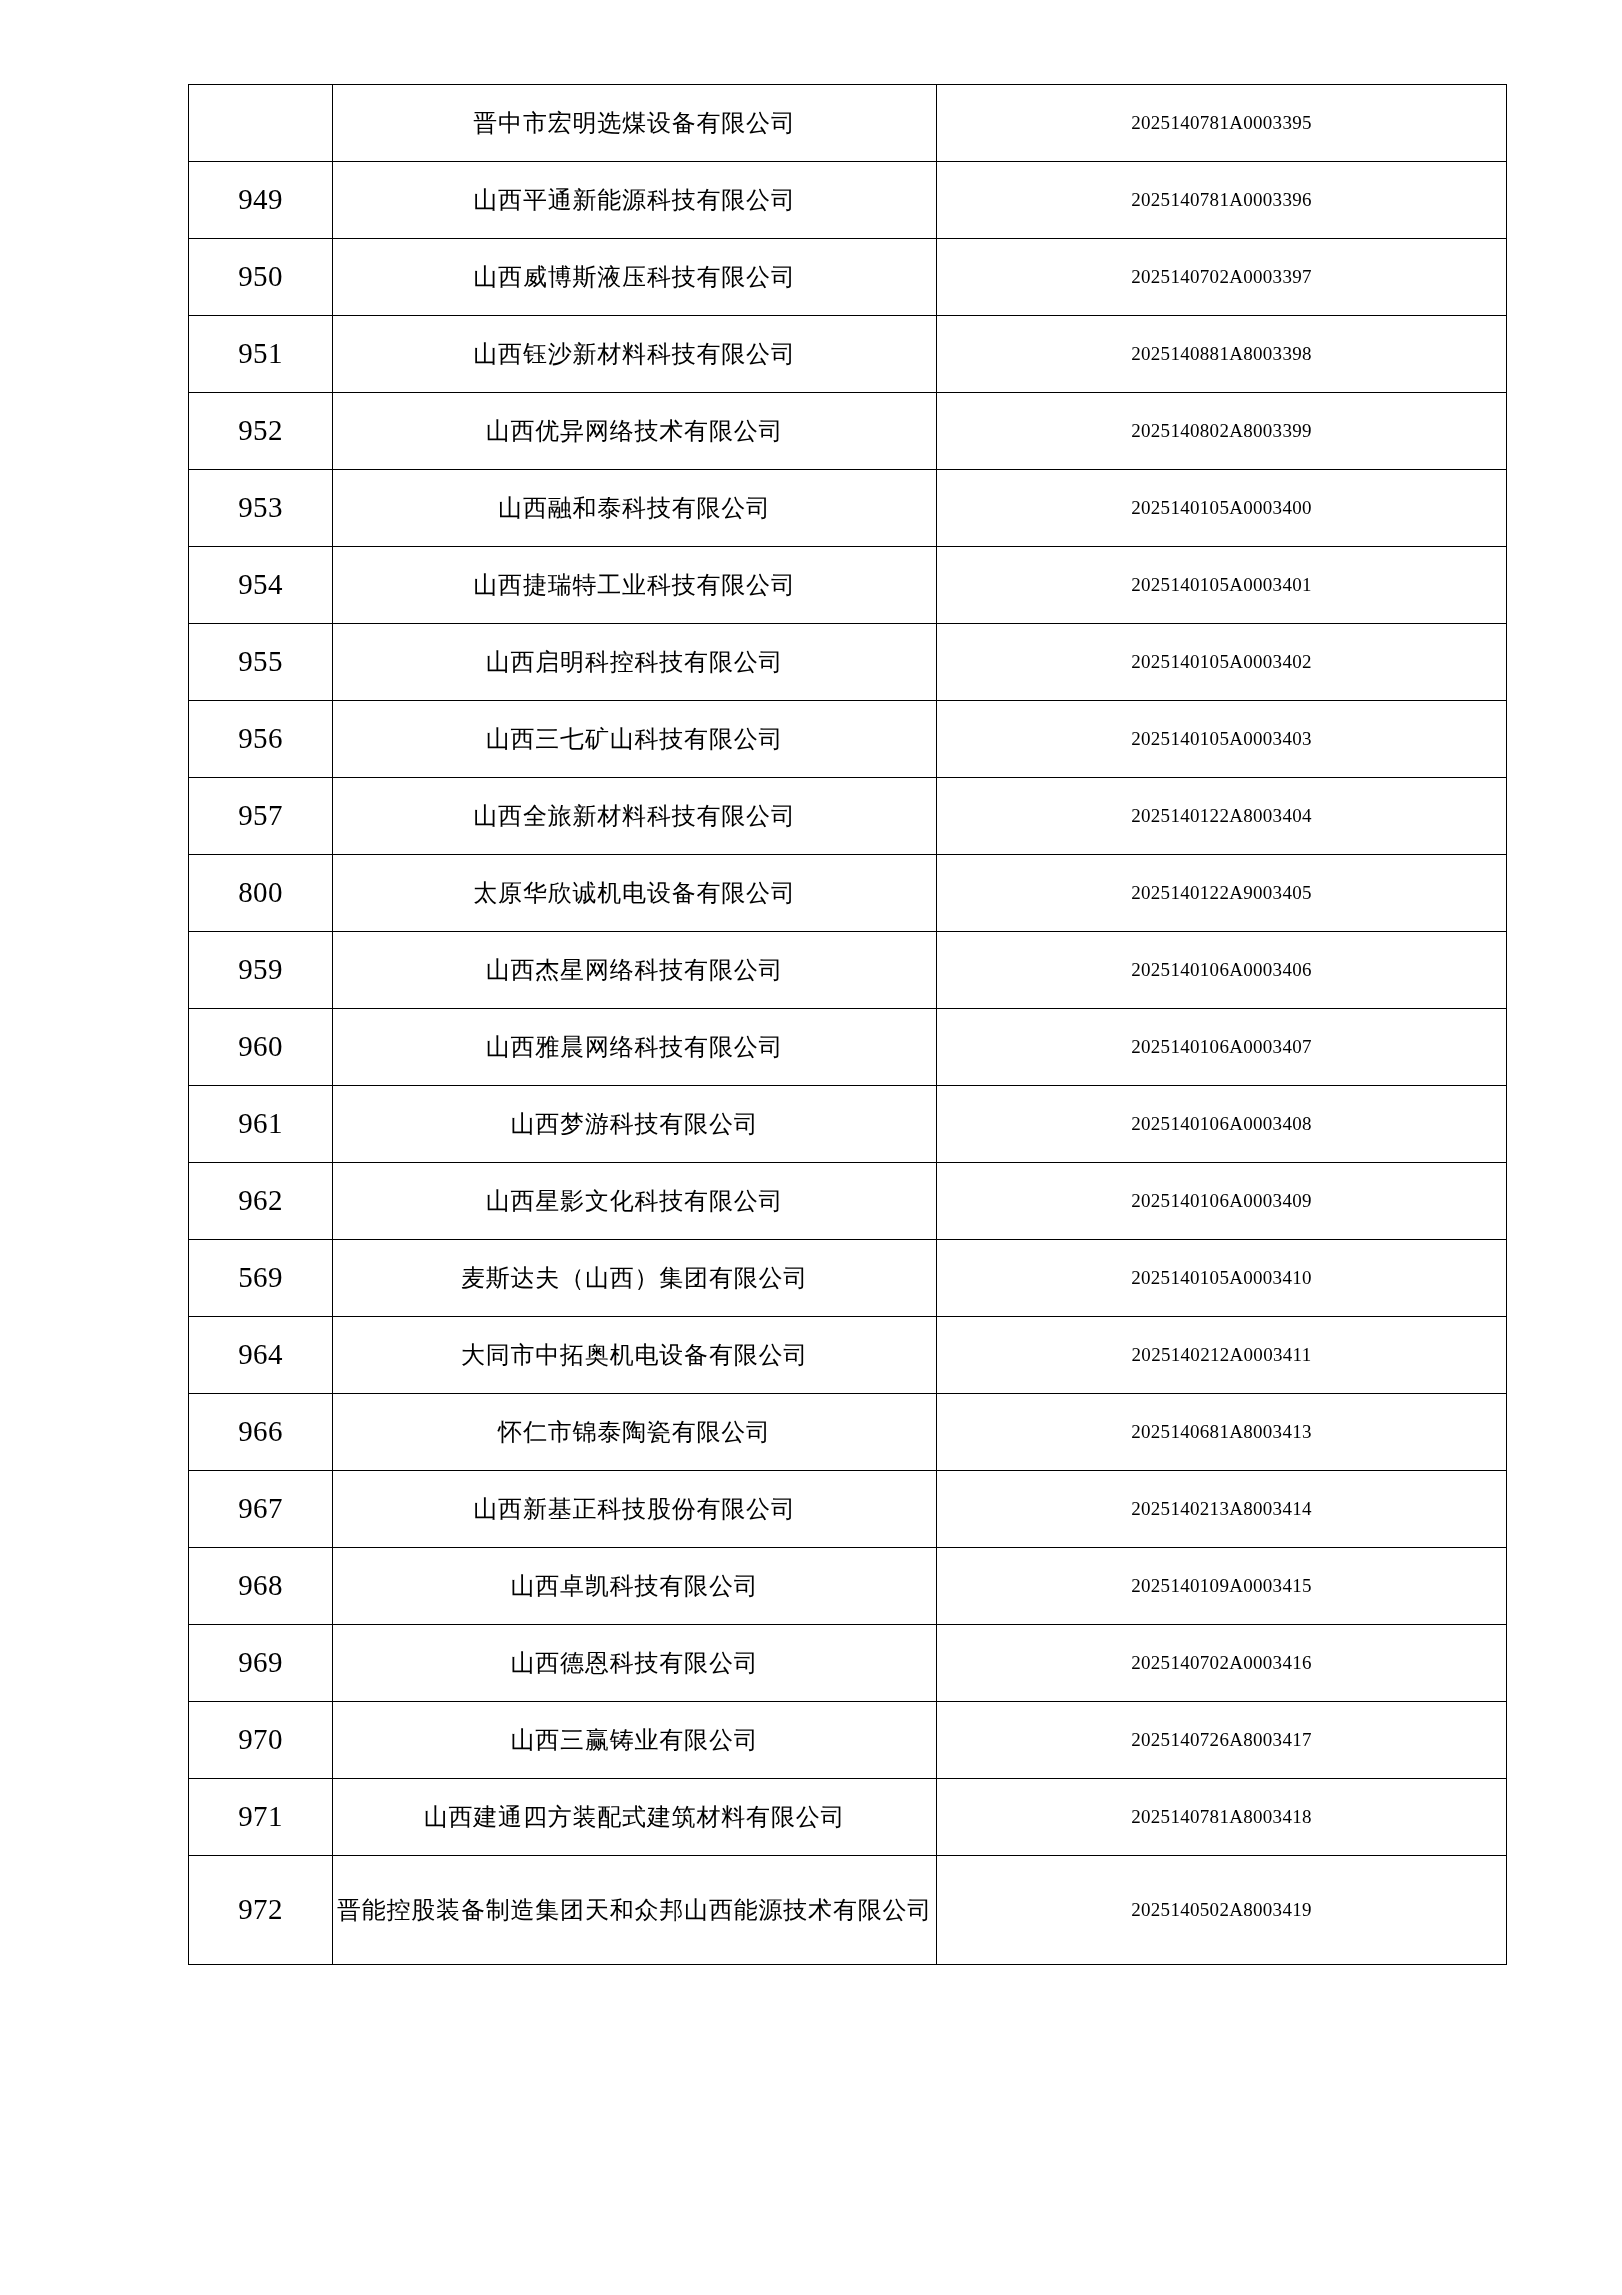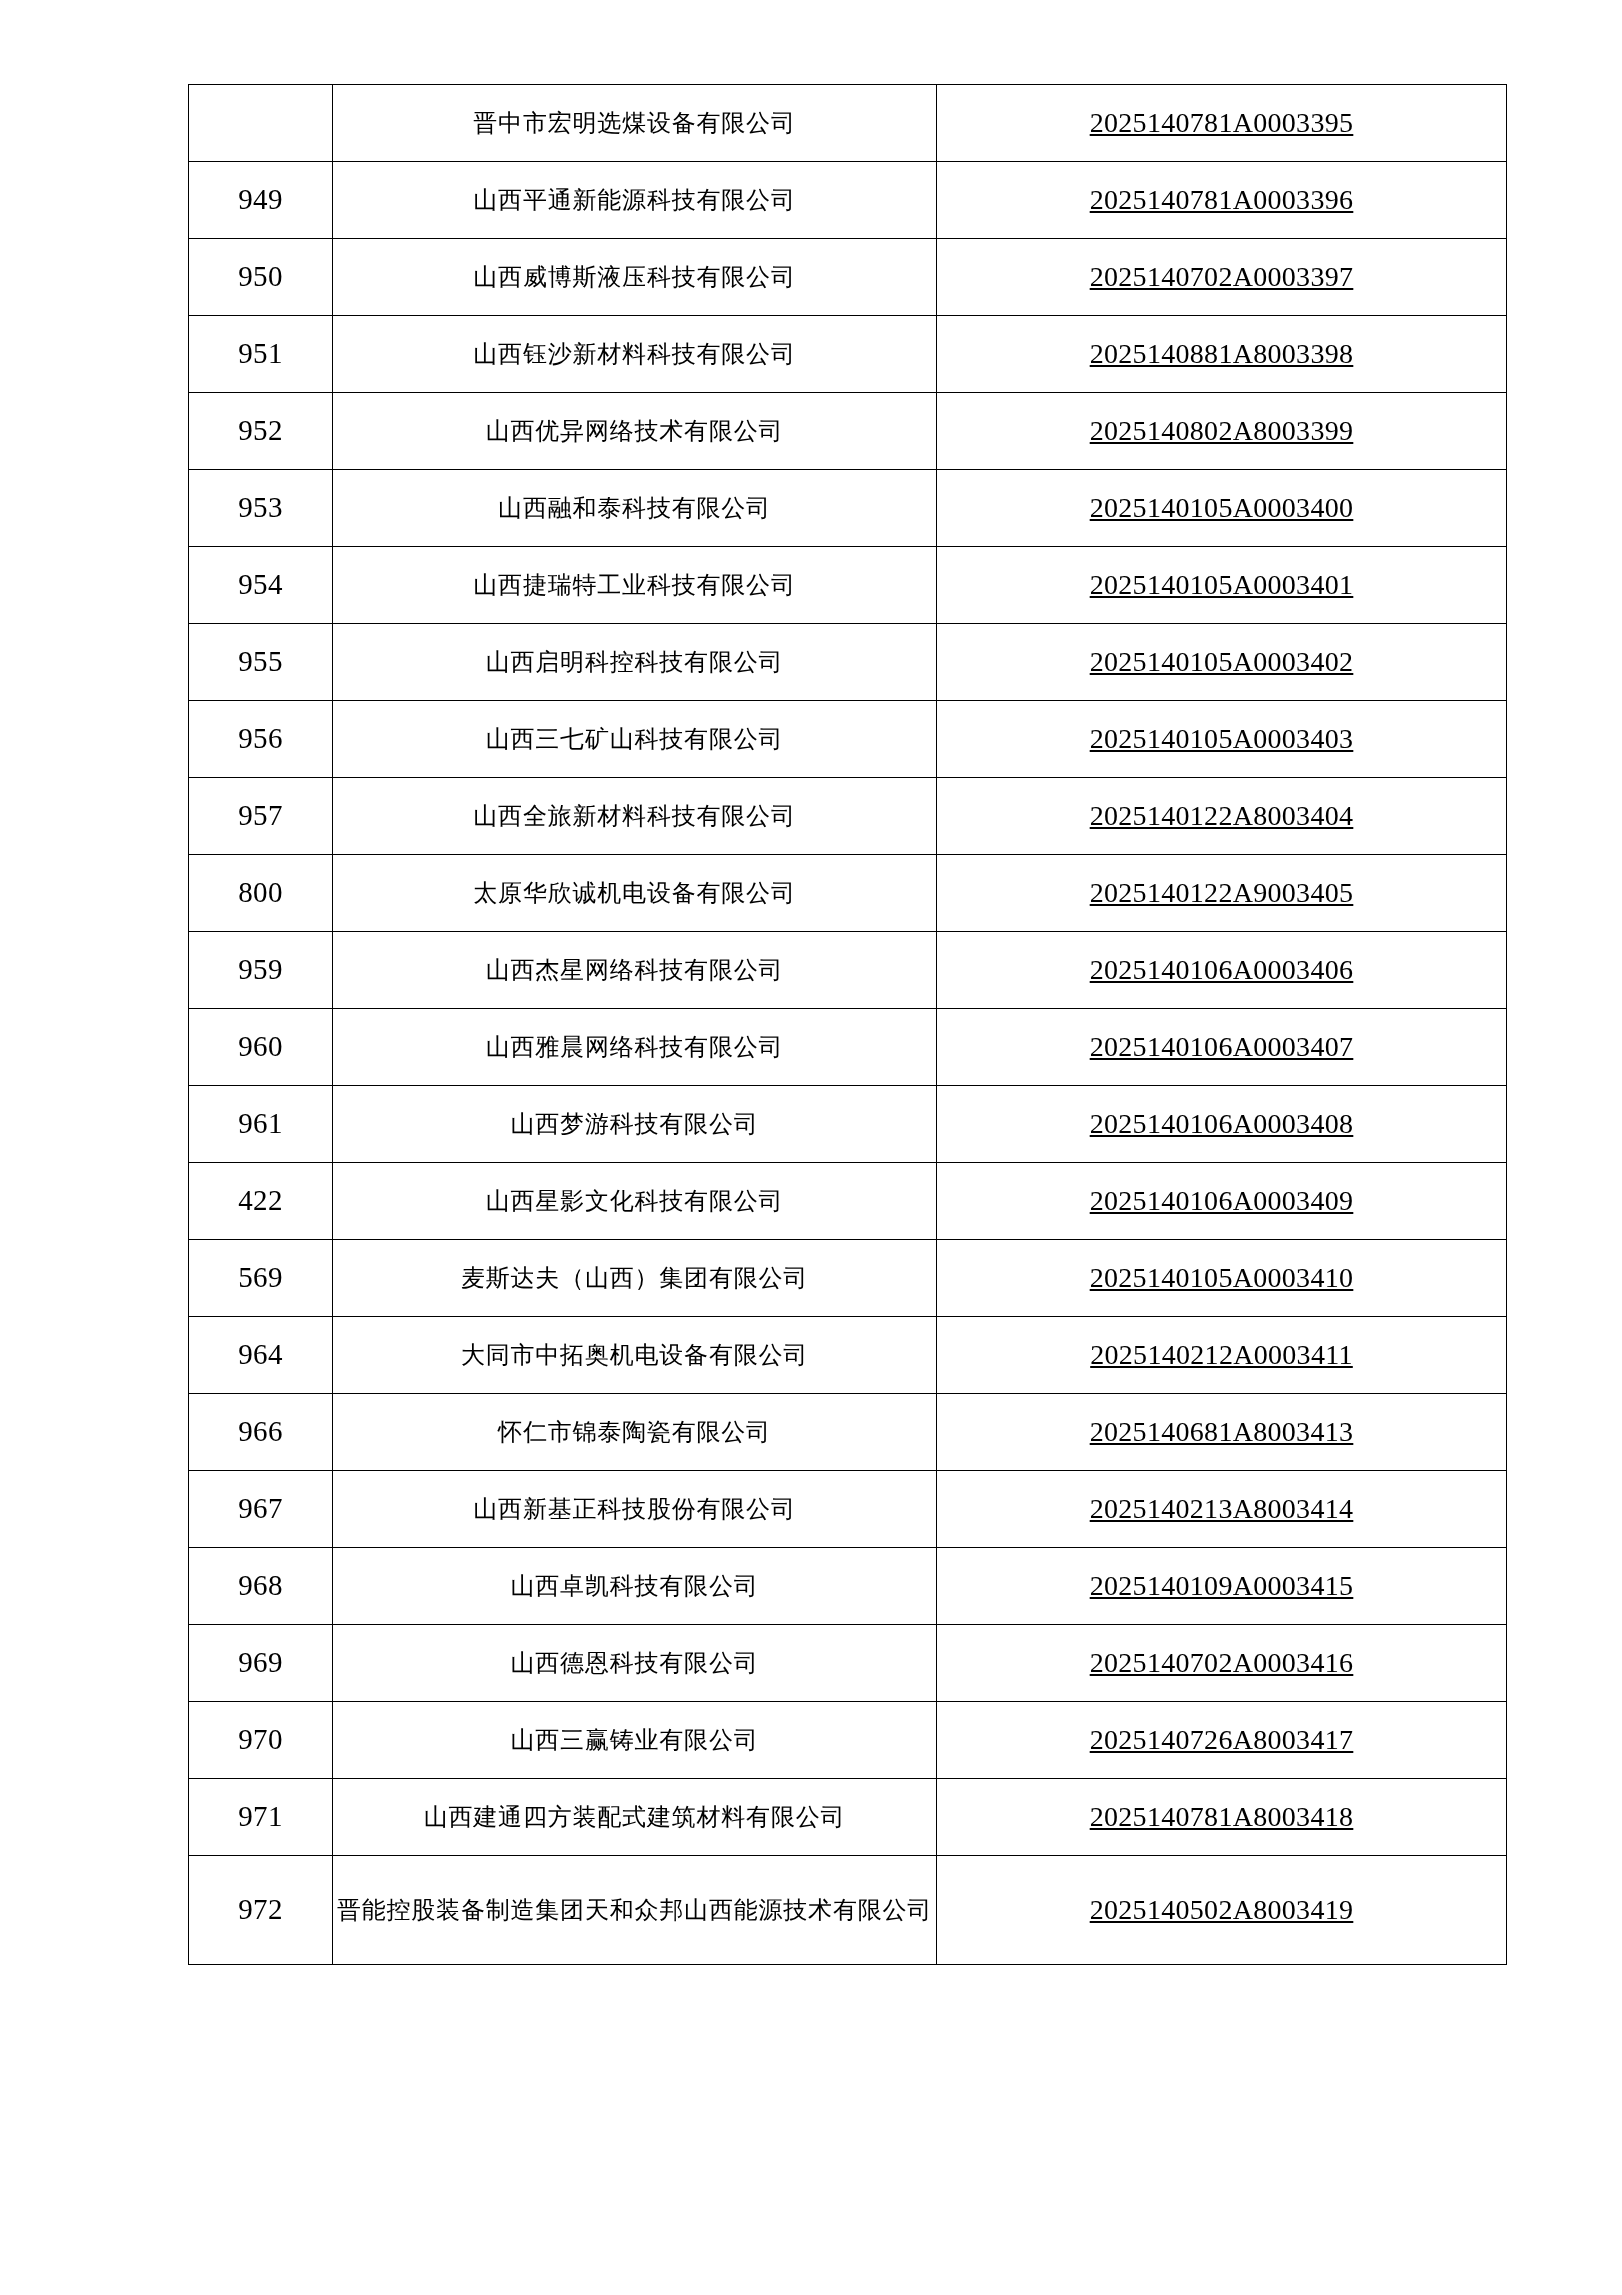--- a/index.html
+++ b/index.html
@@ -45,25 +45,24 @@
   }
   td.name {
     font-size: 24px;
     line-height: 1.45;
     text-align: center;
     padding: 5px 12px;
     font-family: "DejaVu Serif", "Liberation Serif", serif;
     letter-spacing: 0.8px;
   }
   td.code {
-    font-size: 28px;
+    font-size: 19px;
     line-height: 1.3;
     font-family: "Liberation Serif", "DejaVu Serif", serif;
     letter-spacing: 0.3px;
-    text-decoration: underline;
   }
   tr.row-std td { height: 76px; }
   tr.row-tall td { height: 108px; }
   tr.row-short td { height: 56px; }
 </style>
 </head>
 <body>
 
 <div class="page">
   <table class="reg-table">
@@ -137,21 +136,21 @@
           <td class="idx">960</td>
           <td class="name">山西雅晨网络科技有限公司</td>
           <td class="code">2025140106A0003407</td>
         </tr>
         <tr class="row-std">
           <td class="idx">961</td>
           <td class="name">山西梦游科技有限公司</td>
           <td class="code">2025140106A0003408</td>
         </tr>
         <tr class="row-std">
-          <td class="idx">422</td>
+          <td class="idx">962</td>
           <td class="name">山西星影文化科技有限公司</td>
           <td class="code">2025140106A0003409</td>
         </tr>
         <tr class="row-std">
           <td class="idx">569</td>
           <td class="name">麦斯达夫（山西）集团有限公司</td>
           <td class="code">2025140105A0003410</td>
         </tr>
         <tr class="row-std">
           <td class="idx">964</td>

